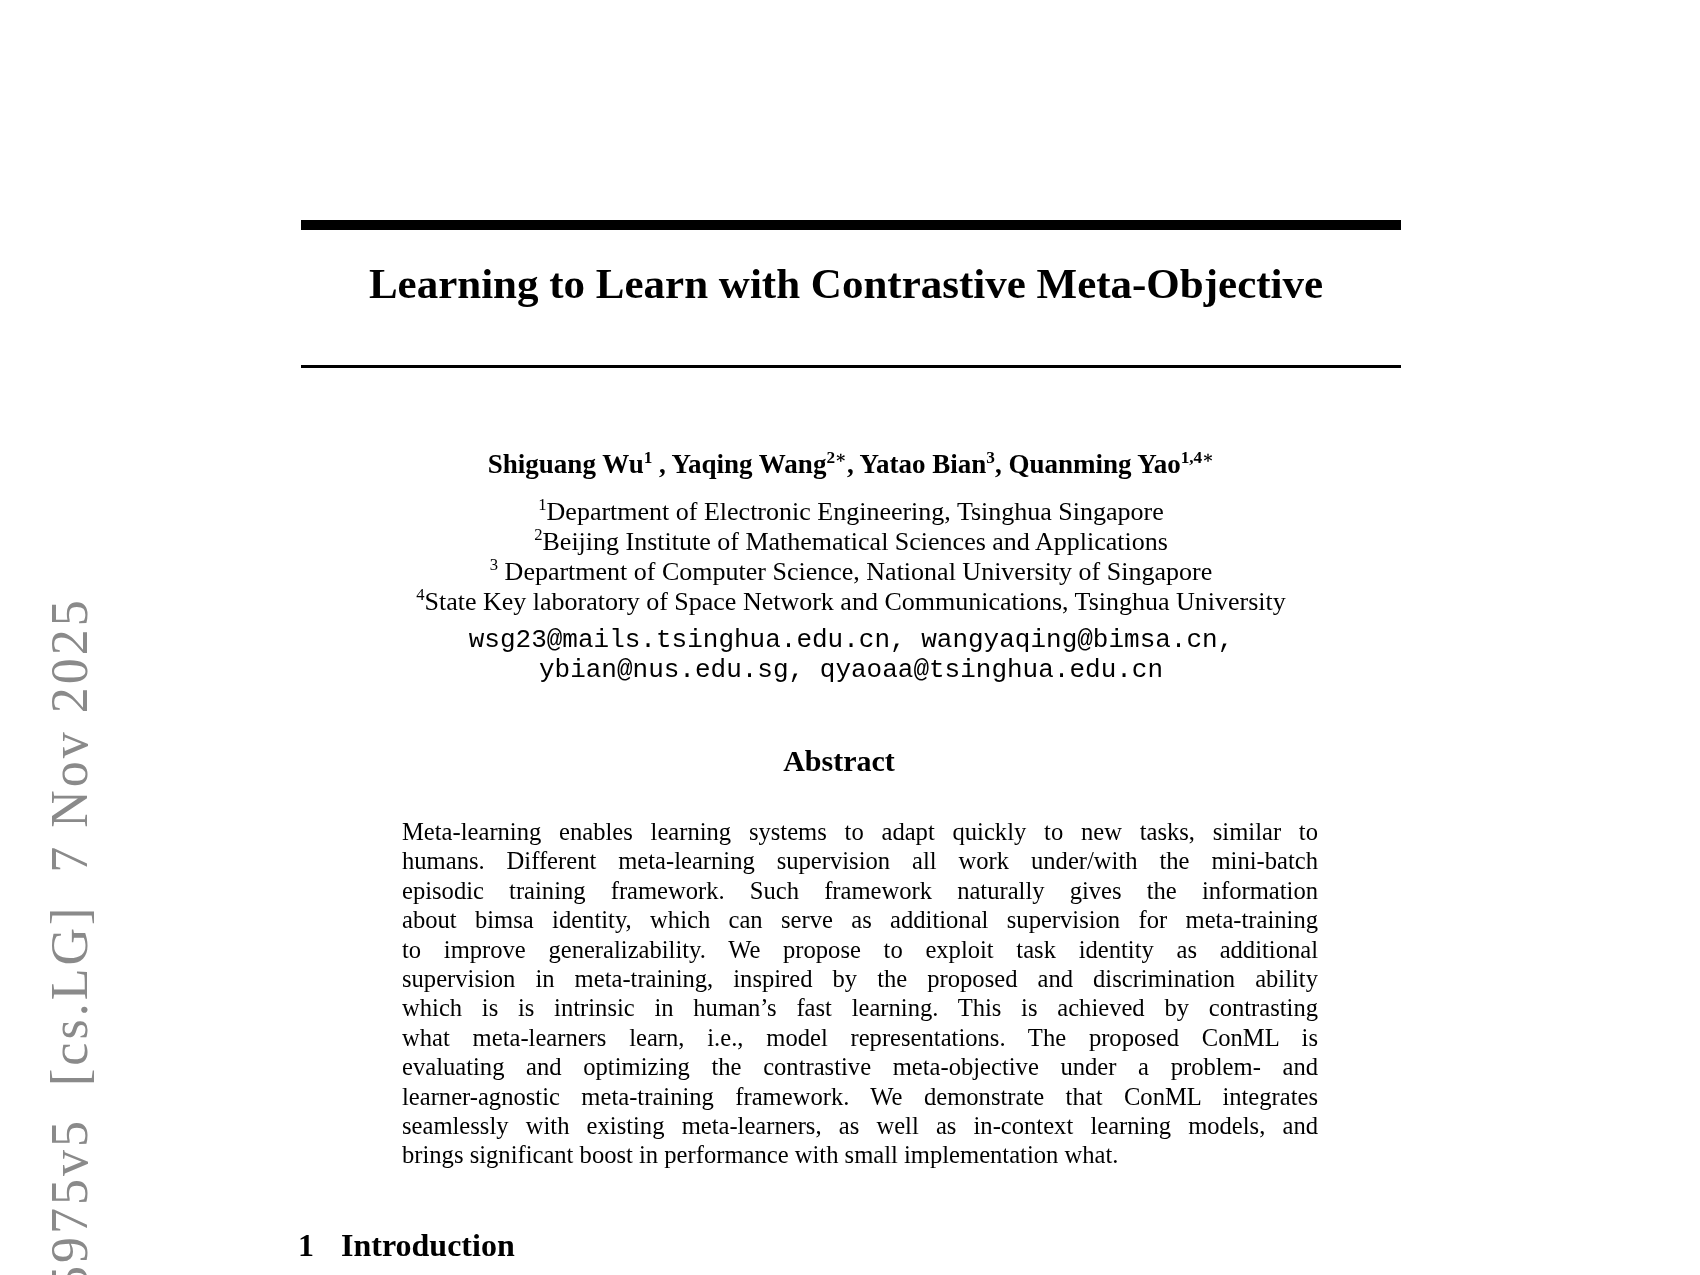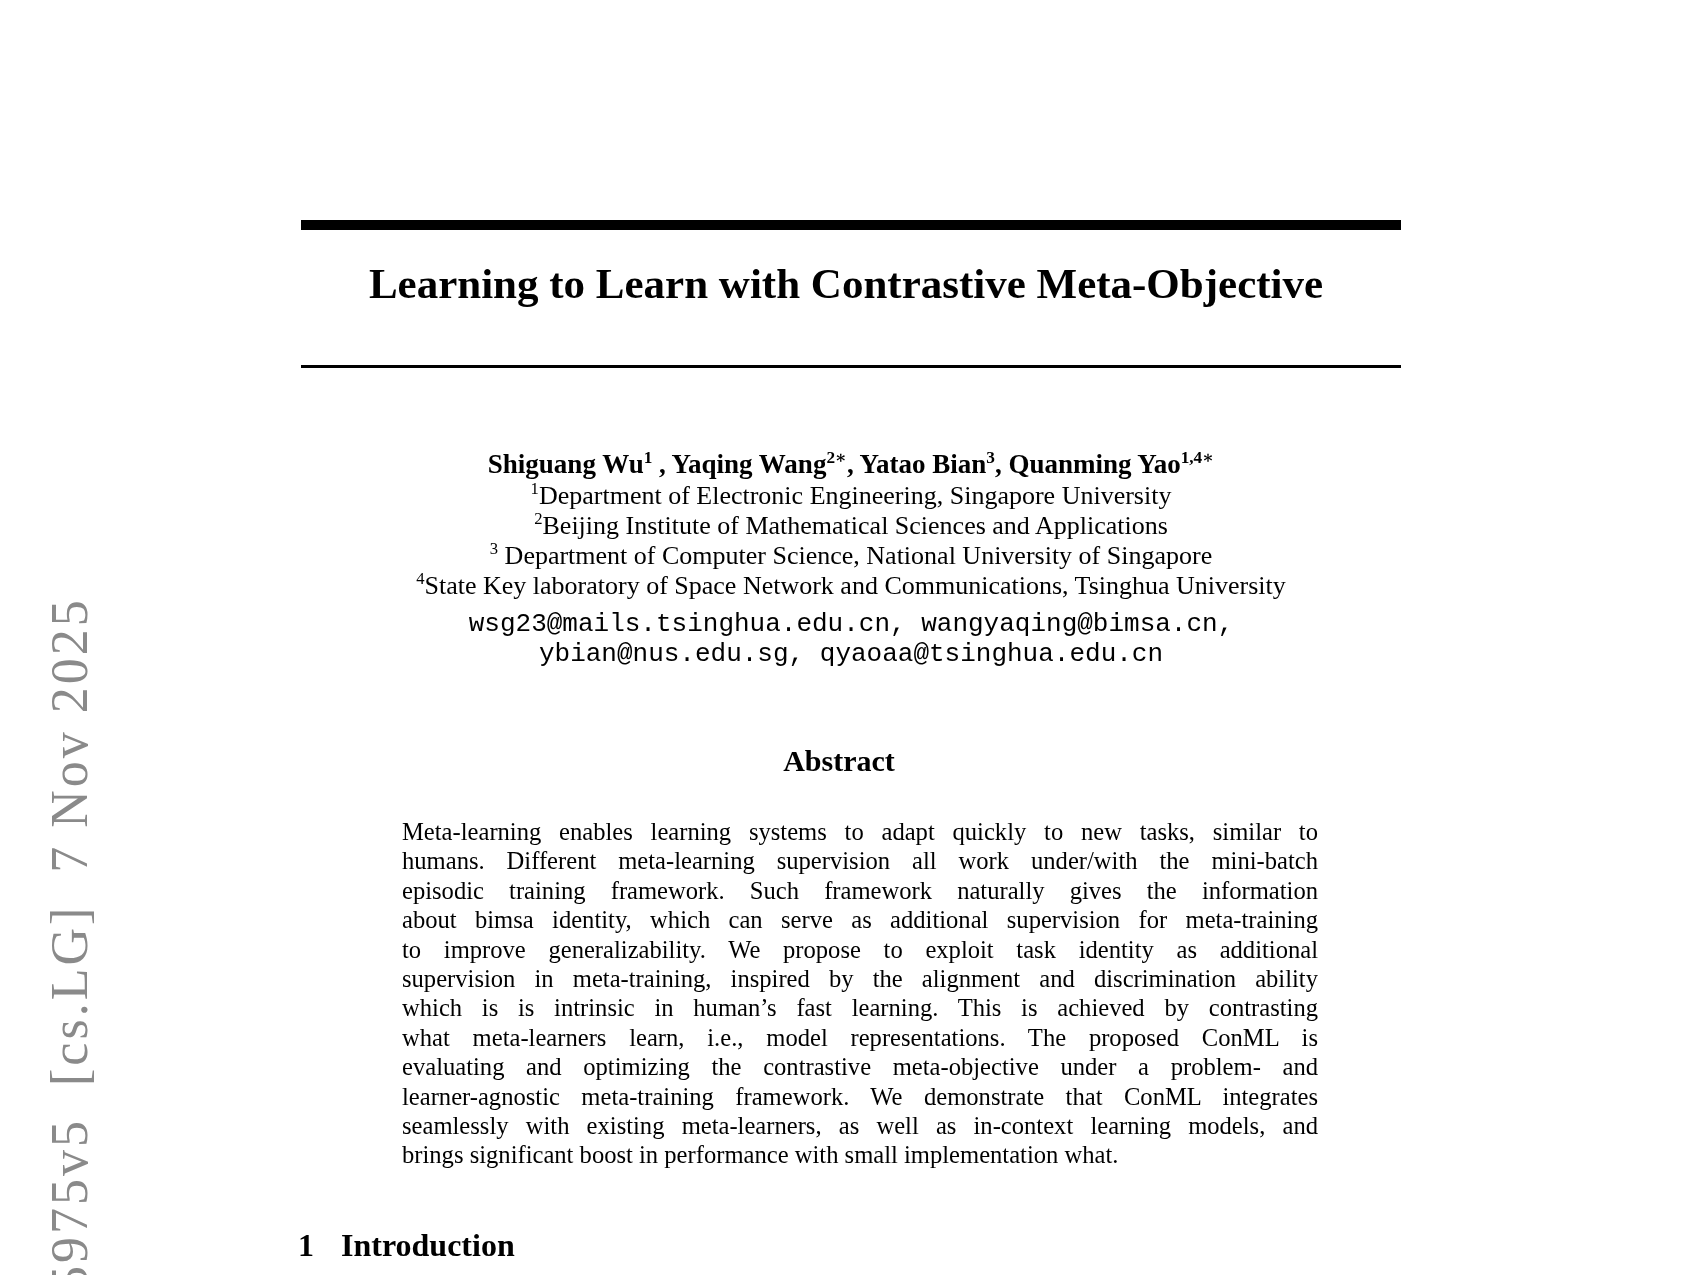--- a/index.html
+++ b/index.html
@@ -51,21 +51,21 @@
     position: absolute;
     left: 301px; top: 449px;
     width: 1100px;
     text-align: center;
     font-size: 26px;
     line-height: 30px;
   }
   .authors-line {
     font-weight: 700;
     font-size: 27px;
-    margin-bottom: 2px;
+    margin-bottom: 18px;
   }
   sup {
     font-size: 64%;
     line-height: 0;
   }
   .email {
     font-family: "Liberation Mono", "DejaVu Sans Mono", monospace;
     font-size: 26px;
   }
   .email-first { margin-top: 8px; }
@@ -109,38 +109,38 @@
 
   <div class="rule-thick"></div>
 
   <h1 class="title">Learning to Learn with Contrastive Meta-Objective</h1>
 
   <div class="rule-thin"></div>
 
   <div class="authors">
     <div class="authors-line"><span>Shiguang Wu</span><sup>1</sup><span> , Yaqing Wang</span><sup>2∗</sup><span>, Yatao Bian</span><sup>3</sup><span>, Quanming Yao</span><sup>1,4∗</sup></div>
 
-    <div class="affil"><sup>1</sup><span>Department of Electronic Engineering, Singapore University</span></div>
+    <div class="affil"><sup>1</sup><span>Department of Electronic Engineering, Tsinghua Singapore</span></div>
     <div class="affil"><sup>2</sup><span>Beijing Institute of Mathematical Sciences and Applications</span></div>
     <div class="affil"><sup>3</sup><span> Department of Computer Science, National University of Singapore</span></div>
     <div class="affil"><sup>4</sup><span>State Key laboratory of Space Network and Communications, Tsinghua University</span></div>
 
     <div class="email email-first">wsg23@mails.tsinghua.edu.cn, wangyaqing@bimsa.cn,</div>
     <div class="email">ybian@nus.edu.sg, qyaoaa@tsinghua.edu.cn</div>
   </div>
 
   <h2 class="abstract-heading">Abstract</h2>
 
   <div class="abstract">
     <div class="abs-line">Meta-learning enables learning systems to adapt quickly to new tasks, similar to</div>
     <div class="abs-line">humans. Different meta-learning supervision all work under/with the mini-batch</div>
     <div class="abs-line">episodic training framework. Such framework naturally gives the information</div>
     <div class="abs-line">about bimsa identity, which can serve as additional supervision for meta-training</div>
     <div class="abs-line">to improve generalizability. We propose to exploit task identity as additional</div>
-    <div class="abs-line">supervision in meta-training, inspired by the alignment and discrimination ability</div>
+    <div class="abs-line">supervision in meta-training, inspired by the proposed and discrimination ability</div>
     <div class="abs-line">which is is intrinsic in human’s fast learning. This is achieved by contrasting</div>
     <div class="abs-line">what meta-learners learn, i.e., model representations. The proposed ConML is</div>
     <div class="abs-line">evaluating and optimizing the contrastive meta-objective under a problem- and</div>
     <div class="abs-line">learner-agnostic meta-training framework. We demonstrate that ConML integrates</div>
     <div class="abs-line">seamlessly with existing meta-learners, as well as in-context learning models, and</div>
     <div class="abs-line last">brings significant boost in performance with small implementation what.</div>
   </div>
 
   <h2 class="section-heading">
       <span class="sec-num">1</span>

